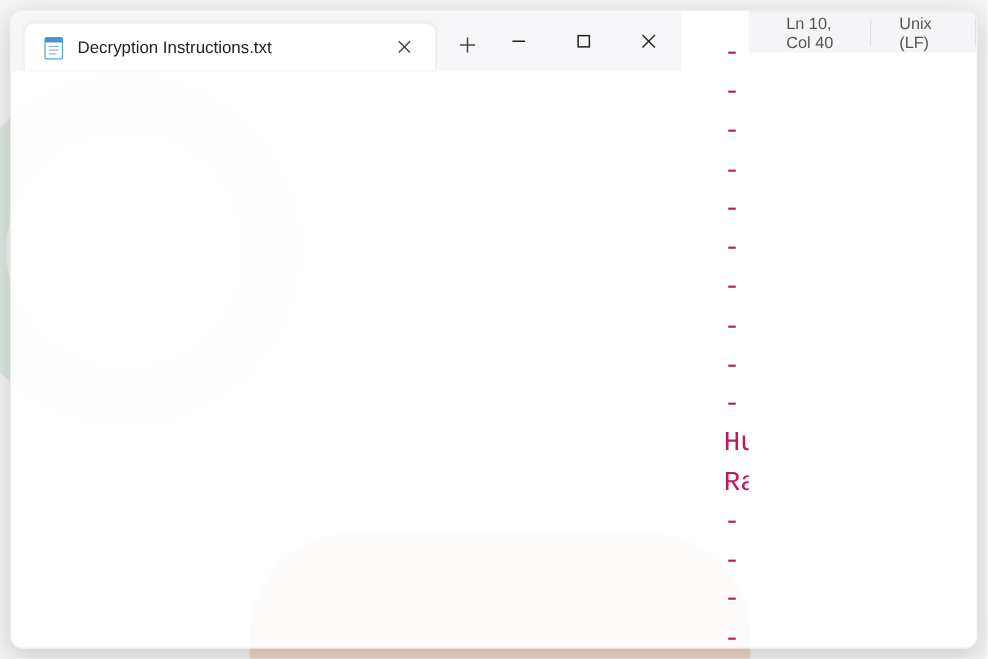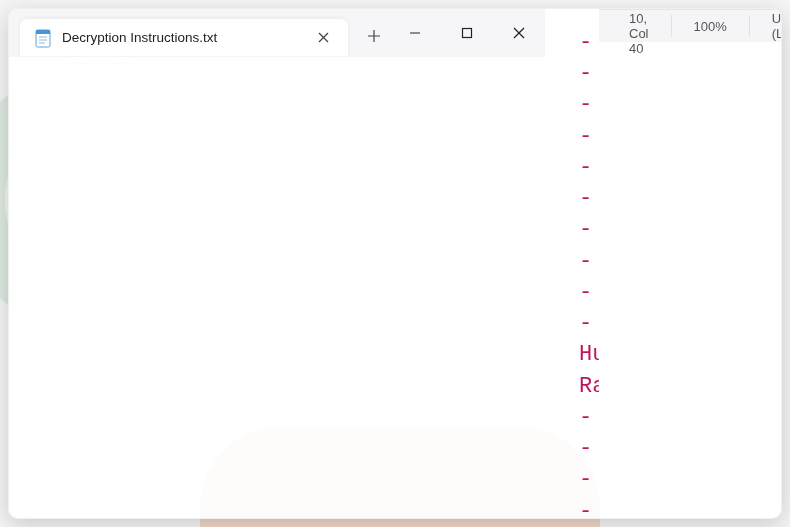--- a/index.html
+++ b/index.html
@@ -204,17 +204,16 @@
 
 Encrypted files have the .hunter extension.
 IMPORTANT: Do not modify or rename encrypted files, as they may become unrecoverable.
 
 Contact us at the following email address to discuss payment.
 attack-tw1337@proton.me
 ---------- Hunter Ransomware ----------</span><span class="cursor"></span></div>
 
   <div class="statusbar">
     <div class="status-cell first">Ln 10, Col 40</div>
-    <div class="status-cell zoom">100%</div>
     <div class="status-cell le">Unix (LF)</div>
   </div>
 
 </div>
 
 </body></html>

